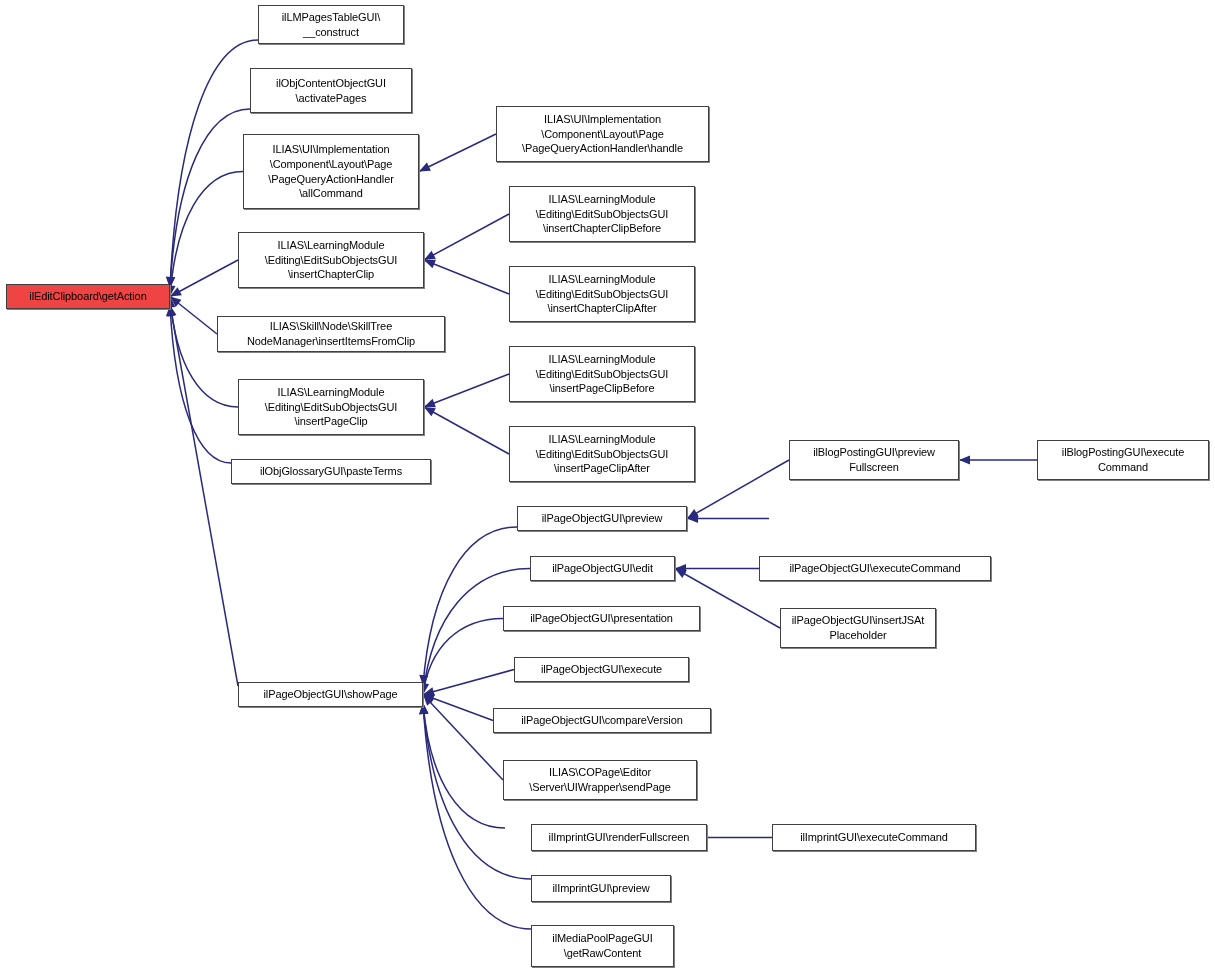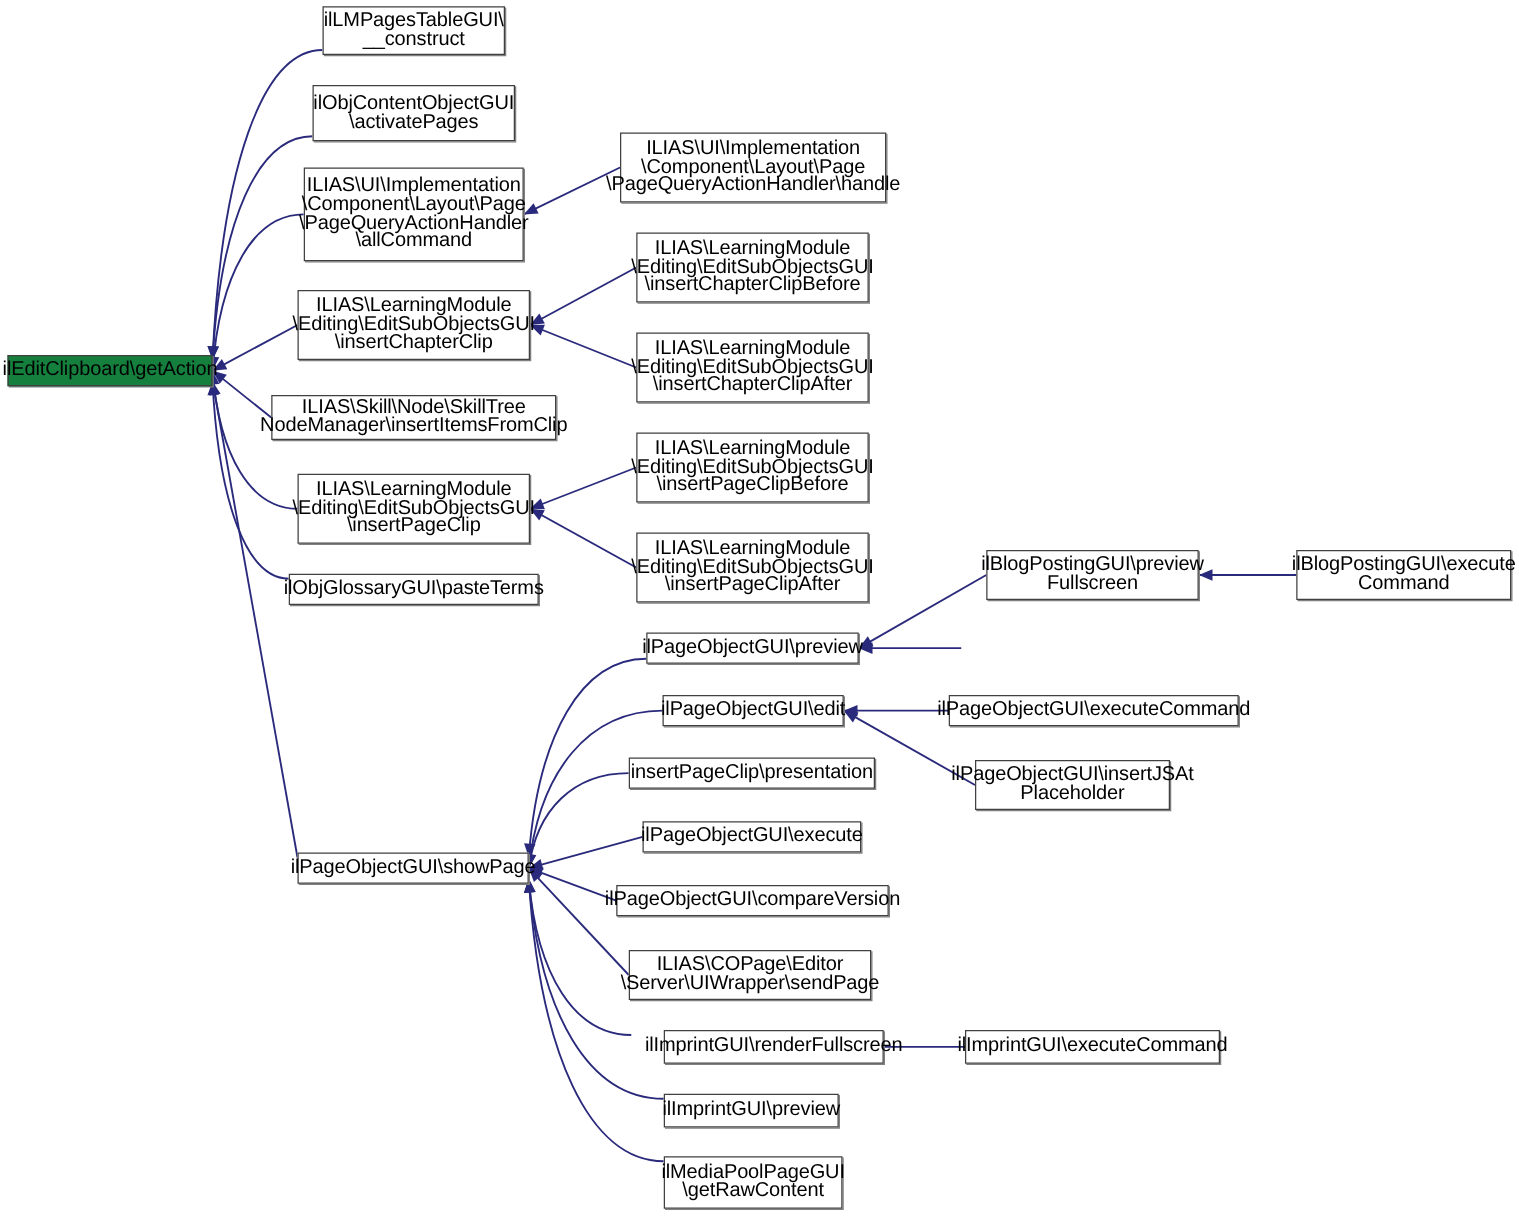--- a/index.html
+++ b/index.html
@@ -25,34 +25,34 @@
     width: 1215px;
     height: 973px;
     pointer-events: none;
   }
   .node {
     position: absolute;
     box-sizing: border-box;
     border: 1px solid #404040;
     background: #ffffff;
     color: #000000;
-    font-size: 16px;
+    font-size: 11px;
     line-height: 14.6px;
     text-align: center;
     display: flex;
     align-items: center;
     justify-content: center;
     white-space: pre-line;
     padding: 1px 3px;
     box-shadow: 1px 1px 0 0 #808080;
     letter-spacing: -0.1px;
     z-index: 2;
   }
   .node.highlight {
-    background: #15803d;
+    background: #ef4444;
     border: 1px solid #404040;
   }
 </style>
 </head>
 <body>
 
 <div id="graph">
   <svg id="edge-layer" viewBox="0 0 1215 973">
       <path d="M 258 40 C 209.6 40 177.04 134.24 170 288" fill="none" stroke="#2a2a7c" stroke-width="1.5"></path>
       <polygon points="170,288 165.90792894909734,276.80111815785324 175.0983009897519,277.2219052231902" fill="#2a2a7c"></polygon>
@@ -147,21 +147,21 @@
     <div class="node" style="left: 238px; top: 682px; width: 185px; height: 25px;">ilPageObjectGUI\showPage</div>
     <div class="node" style="left: 517px; top: 506px; width: 170px; height: 25px;">ilPageObjectGUI\preview</div>
     <div class="node" style="left: 1037px; top: 440px; width: 172px; height: 40px;">ilBlogPostingGUI\execute
 Command</div>
     <div class="node" style="left: 789px; top: 440px; width: 170px; height: 40px;">ilBlogPostingGUI\preview
 Fullscreen</div>
     <div class="node" style="left: 530px; top: 556px; width: 145px; height: 25px;">ilPageObjectGUI\edit</div>
     <div class="node" style="left: 759px; top: 556px; width: 232px; height: 25px;">ilPageObjectGUI\executeCommand</div>
     <div class="node" style="left: 780px; top: 608px; width: 156px; height: 40px;">ilPageObjectGUI\insertJSAt
 Placeholder</div>
-    <div class="node" style="left: 503px; top: 606px; width: 197px; height: 25px;">insertPageClip\presentation</div>
+    <div class="node" style="left: 503px; top: 606px; width: 197px; height: 25px;">ilPageObjectGUI\presentation</div>
     <div class="node" style="left: 514px; top: 657px; width: 175px; height: 25px;">ilPageObjectGUI\execute</div>
     <div class="node" style="left: 493px; top: 708px; width: 218px; height: 25px;">ilPageObjectGUI\compareVersion</div>
     <div class="node" style="left: 503px; top: 760px; width: 194px; height: 40px;">ILIAS\COPage\Editor
 \Server\UIWrapper\sendPage</div>
     <div class="node" style="left: 531px; top: 824px; width: 176px; height: 27px;">ilImprintGUI\renderFullscreen</div>
     <div class="node" style="left: 772px; top: 824px; width: 204px; height: 27px;">ilImprintGUI\executeCommand</div>
     <div class="node" style="left: 531px; top: 875px; width: 140px; height: 27px;">ilImprintGUI\preview</div>
     <div class="node" style="left: 531px; top: 925px; width: 143px; height: 42px;">ilMediaPoolPageGUI
 \getRawContent</div>
   </div>

